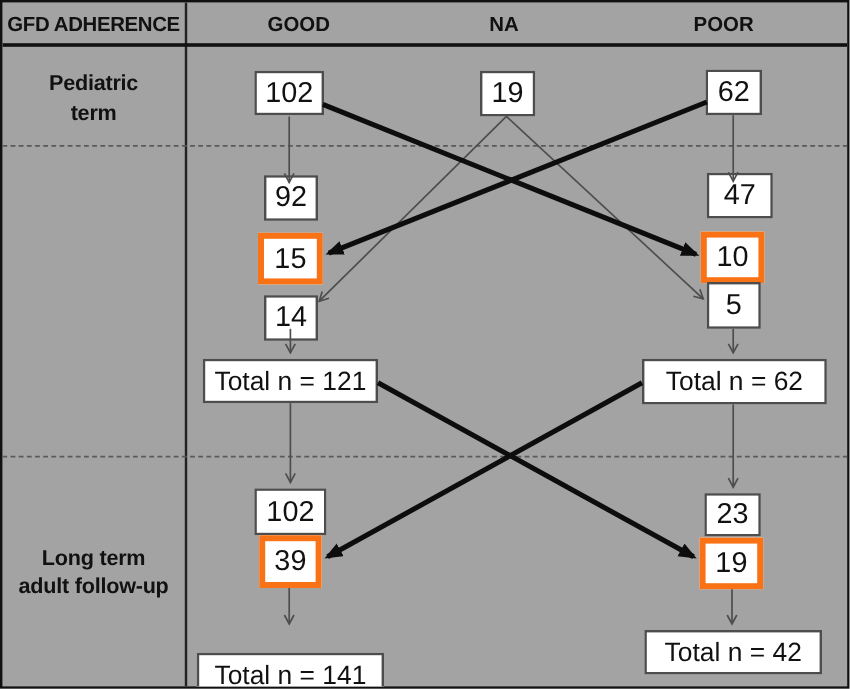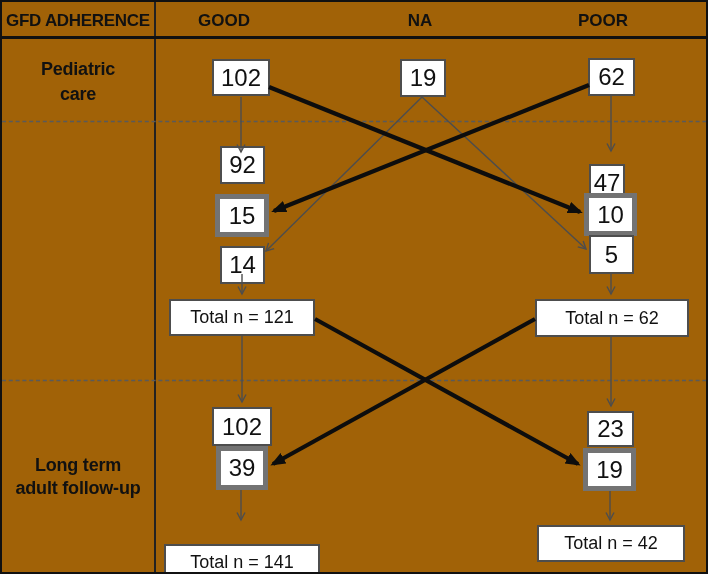--- a/index.html
+++ b/index.html
@@ -1,20 +1,20 @@
 <!DOCTYPE html>
 <html><head>
 <meta charset="utf-8">
 <style>
   html, body { margin: 0; padding: 0; background: #fff; }
   .fig {
     position: relative;
     width: 708px; height: 574px;
     box-sizing: border-box;
-    background: #a16207;
+    background: #a3a3a3;
     border: 2px solid #111;
     font-family: "Liberation Sans", sans-serif;
     color: #111;
     overflow: hidden;
   }
   .vsep { position: absolute; left: 152px; top: 0; bottom: 0; width: 2px; background: #222; z-index: 1; }
   .hsep { position: absolute; left: 0; right: 0; top: 34px; height: 3px; background: #111; z-index: 1; }
 
   .corner-head {
     position: absolute; left: 0; top: 9px; width: 152px;
@@ -33,54 +33,54 @@
     z-index: 2;
   }
 
   .nb, .tb {
     position: absolute; box-sizing: border-box; background: #fff;
     border: 2px solid #4d4d4d;
     display: flex; align-items: center; justify-content: center;
     z-index: 2;
   }
   .nb { font-size: 24px; }
-  .tb { font-size: 18px; }
-  .nb.strong { border: 5px solid #737373; text-align: right; }
+  .tb { font-size: 22px; }
+  .nb.strong { border: 5px solid #f97316; text-align: right; }
 
   svg.arrows { position: absolute; left: 0; top: 0; z-index: 3; pointer-events: none; }
   .dashline { stroke: #5a5a5a; stroke-width: 1.4; stroke-dasharray: 4 2.8; }
   .thin  { stroke: #4d4d4d; stroke-width: 1.4; fill: none; }
   .thick { stroke: #0d0d0d; stroke-width: 4.2; fill: none; }
 </style>
 </head>
 <body>
 
 <div class="fig">
 
   <div class="vsep"></div>
   <div class="hsep"></div>
 
   <div class="corner-head">GFD ADHERENCE</div>
-  <div class="col-head" style="left:162px">GOOD</div>
+  <div class="col-head" style="left:187px">GOOD</div>
   <div class="col-head" style="left:358px">NA</div>
   <div class="col-head" style="left:541px">POOR</div>
 
   <div class="row-label" style="top:55px;line-height:25px">Pediatric
-care</div>
+term</div>
   <div class="row-label" style="top:452px">Long term
 adult follow-up</div>
 
   <div class="nb" style="left:210px;top:57px;width:58px;height:37px">102</div>
   <div class="nb" style="left:398px;top:57px;width:46px;height:38px">19</div>
   <div class="nb" style="left:586px;top:56px;width:47px;height:38px">62</div>
 
   <div class="nb" style="left:218px;top:144px;width:45px;height:38px">92</div>
   <div class="nb strong" style="left:213px;top:192px;width:54px;height:43px">15</div>
   <div class="nb" style="left:218px;top:244px;width:45px;height:38px">14</div>
-  <div class="nb" style="left:587px;top:162px;width:36px;height:38px">47</div>
+  <div class="nb" style="left:587px;top:142px;width:55px;height:38px">47</div>
   <div class="nb strong" style="left:582px;top:191px;width:53px;height:43px">10</div>
   <div class="nb" style="left:587px;top:233px;width:45px;height:39px">5</div>
   <div class="tb" style="left:167px;top:297px;width:146px;height:37px">Total n = 121</div>
   <div class="tb" style="left:533px;top:297px;width:154px;height:38px">Total n  = 62</div>
 
   <div class="nb" style="left:210px;top:405px;width:60px;height:39px">102</div>
   <div class="nb strong" style="left:214px;top:444px;width:52px;height:44px">39</div>
   <div class="nb" style="left:585px;top:409px;width:47px;height:36px">23</div>
   <div class="nb strong" style="left:581px;top:446px;width:53px;height:43px">19</div>
   <div class="tb" style="left:162px;top:542px;width:156px;height:37px">Total n = 141</div>

